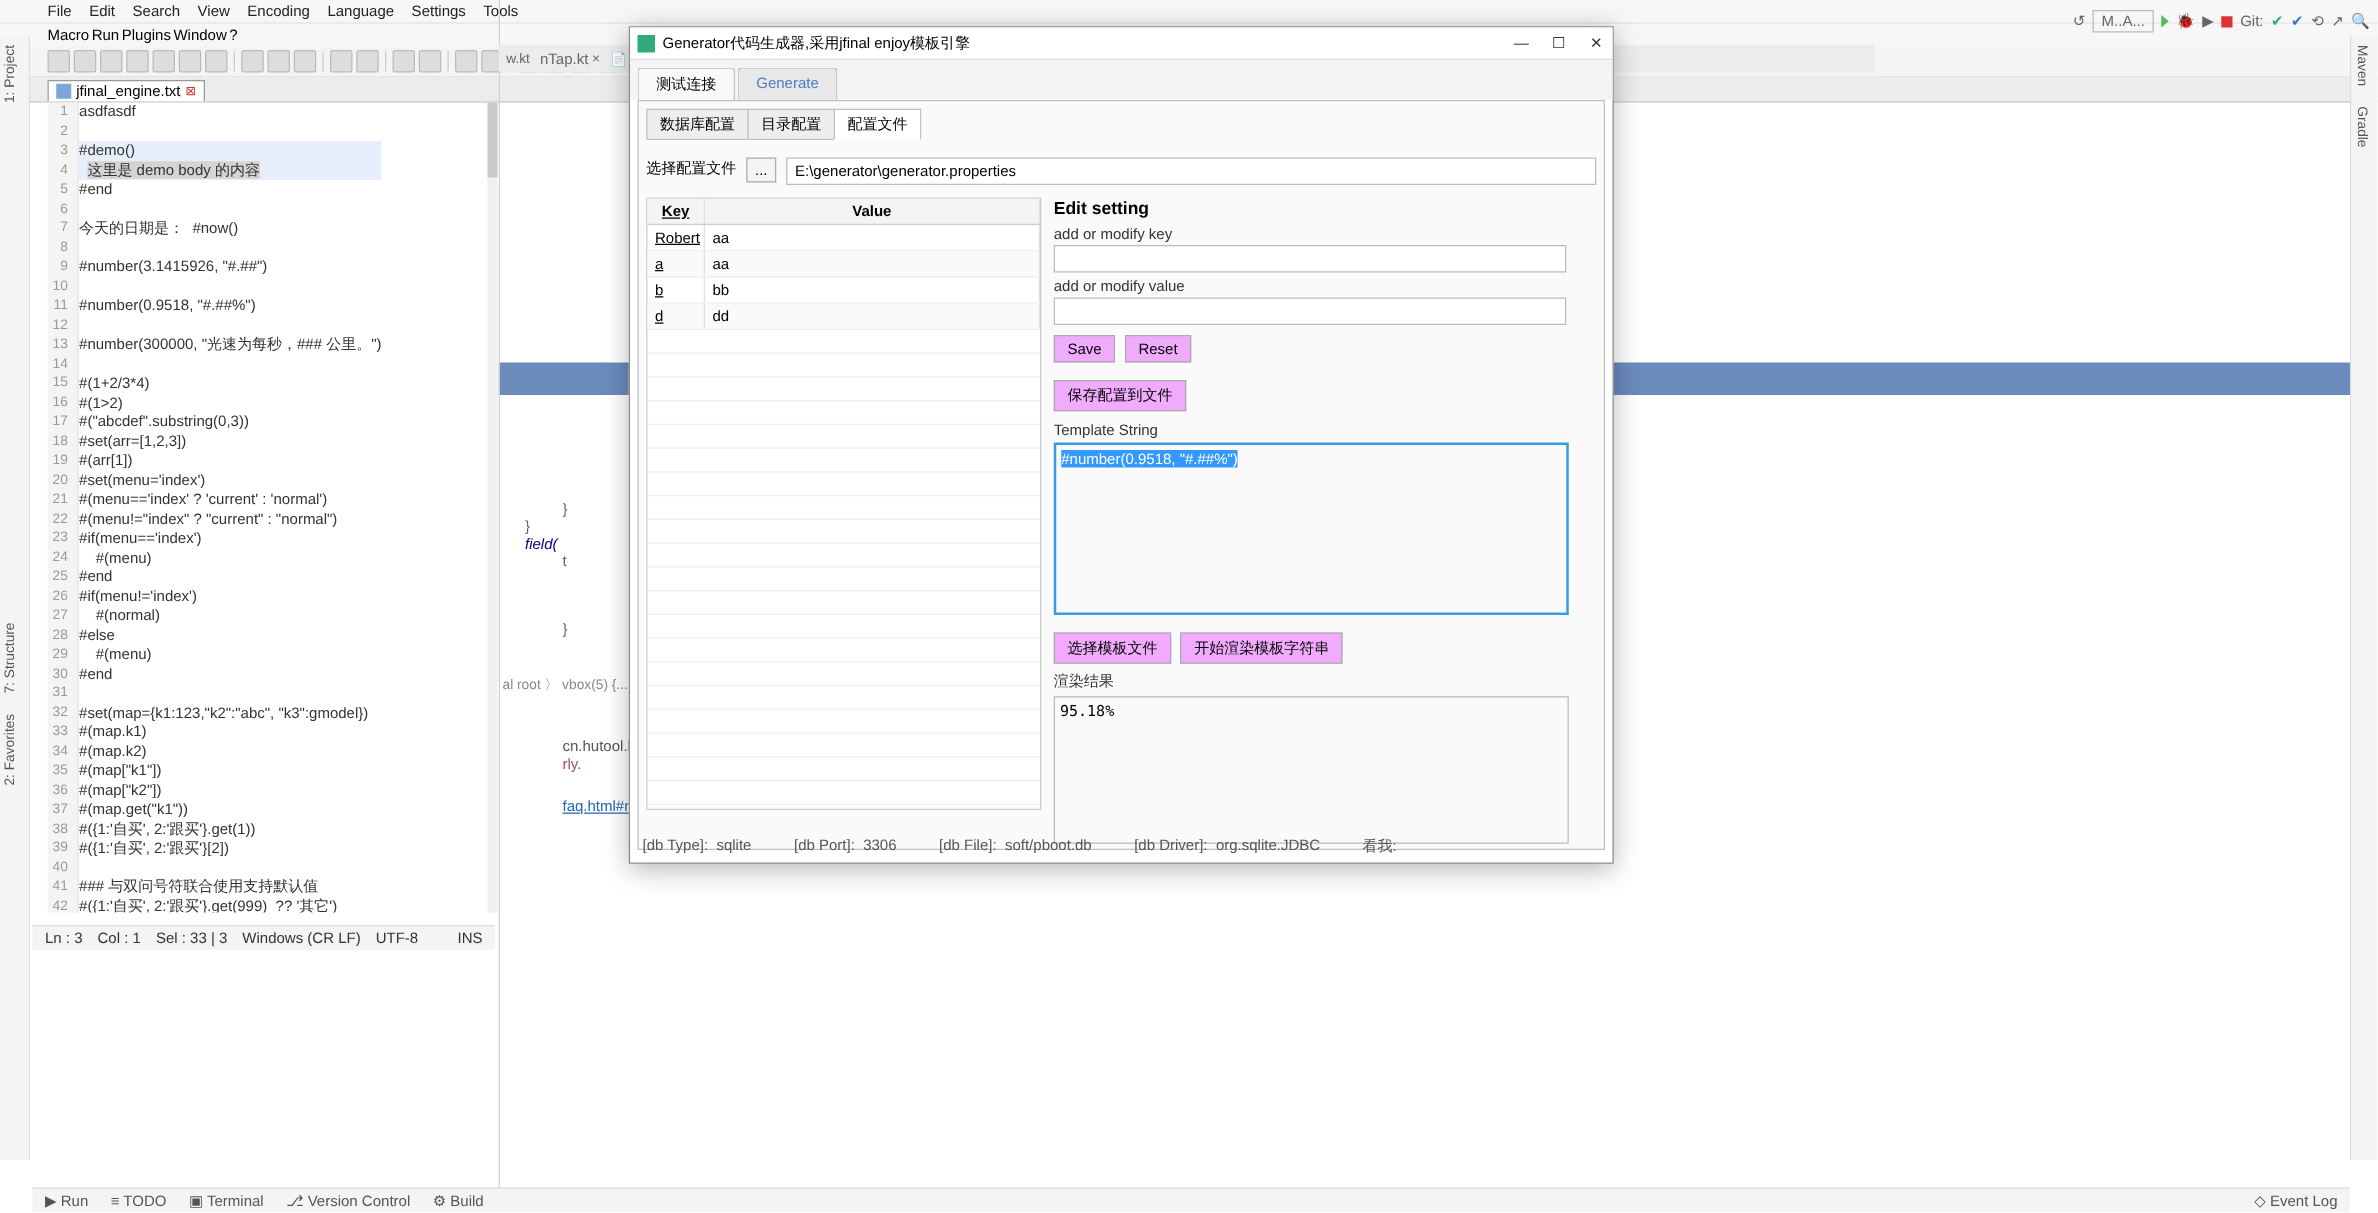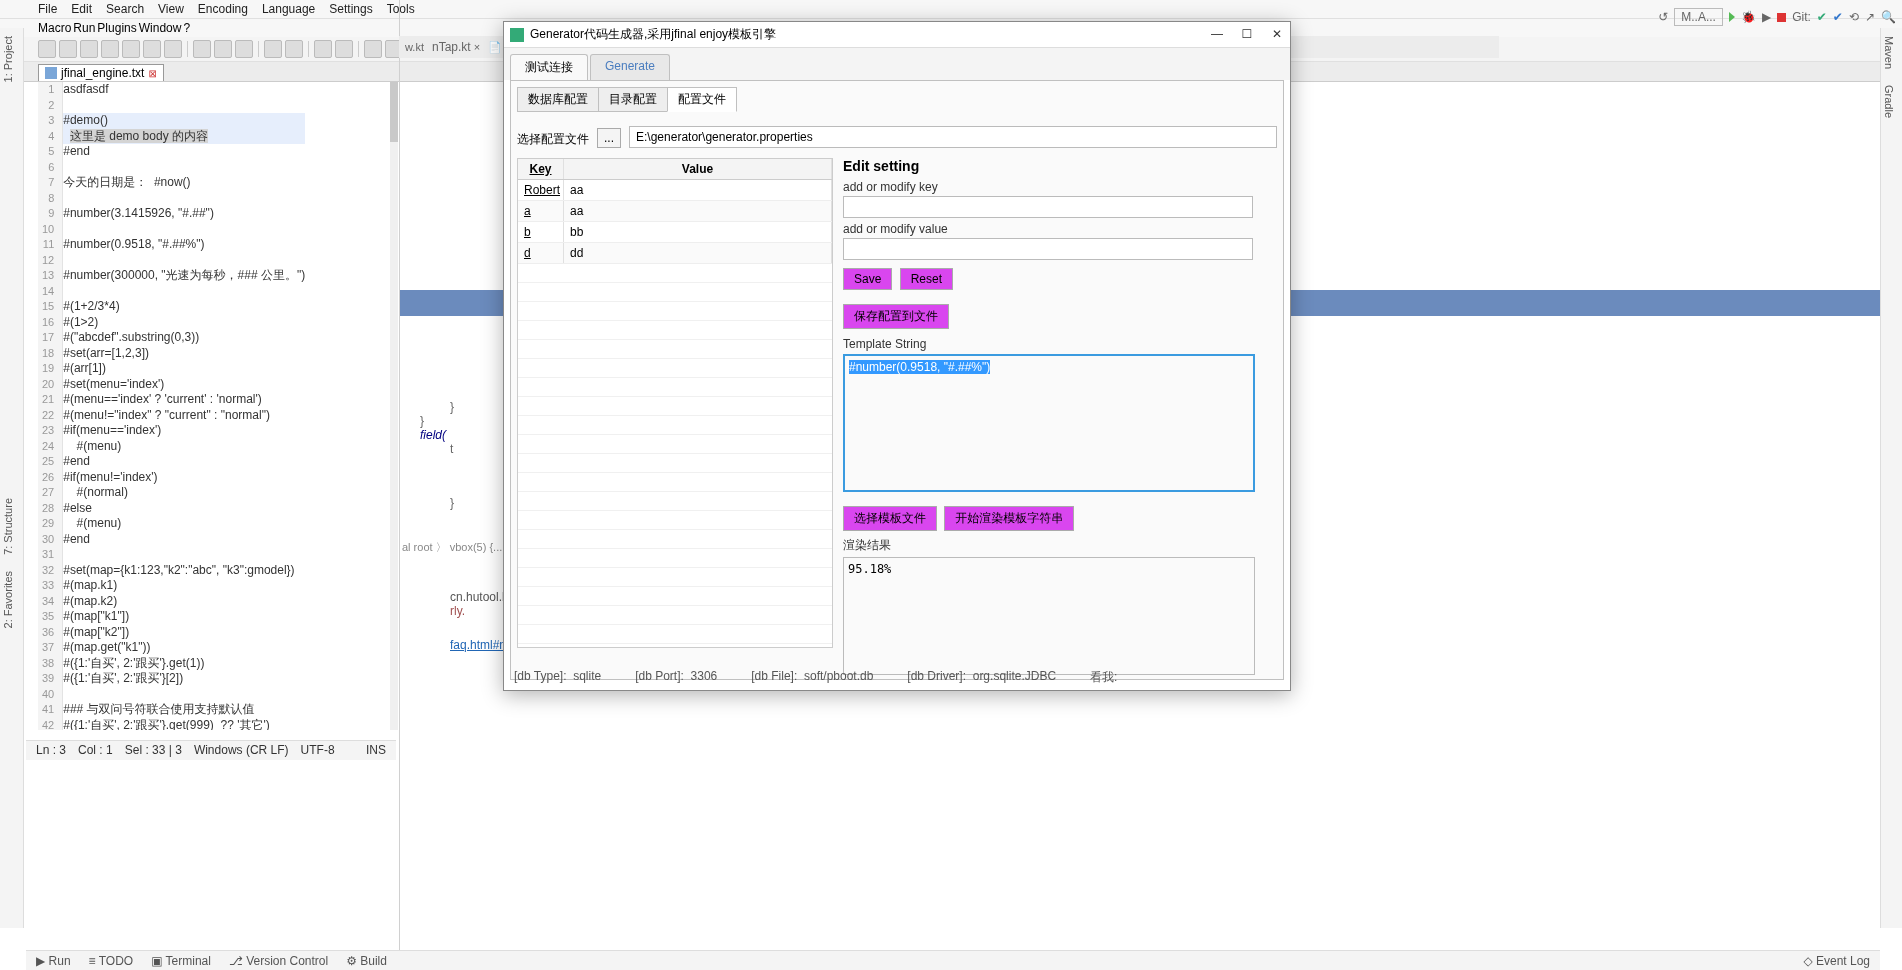--- a/index.html
+++ b/index.html
@@ -60,40 +60,40 @@
 .top-tabs { display: flex; gap: 2px; padding: 6px 6px 0 6px; background: #f4f4f4; }
 .top-tab { padding: 4px 14px; background: #e8e8e8; border: 1px solid #c0c0c0; border-bottom: none; color: #555; border-radius: 3px 3px 0 0; }
 .top-tab.active { background: #f9f9f9; color: #000; }
 .top-tab.blue { color: #4a7dbf; }
 .tab-body { border: 1px solid #c0c0c0; margin: 0 6px 6px 6px; background: #fafafa; height: 600px; padding: 6px; }
 
 .sub-tabs { display: flex; gap: 0; }
 .sub-tab { padding: 3px 10px; border: 1px solid #c0c0c0; background: #eee; font-size: 12px; margin-right: -1px; }
 .sub-tab.active { background: #fff; border-bottom: 1px solid #fff; }
 
-.cfg-row { display: flex; align-items: flex-end; gap: 8px; margin: 14px 0 10px 0; }
+.cfg-row { display: flex; align-items: flex-start; gap: 8px; margin: 14px 0 10px 0; }
 .browse-btn { border: 1px solid #aaa; padding: 2px 6px; background: #f4f4f4; }
 .path-input { flex: 1; border: 1px solid #bbb; padding: 3px 6px; background: #fff; }
 
 .split { display: flex; gap: 10px; height: 490px; }
 .kv-table { width: 316px; border: 1px solid #ccc; background: #fff; }
 .kv-head { display: flex; background: #f4f4f4; border-bottom: 1px solid #ccc; }
 .kv-head .kh, .kv-row .kc { padding: 3px 6px; border-right: 1px solid #e0e0e0; }
 .kv-head .kh:first-child, .kv-row .kc:first-child { width: 46px; text-align: center; font-weight: bold; text-decoration: underline; }
 .kv-head .kh:last-child, .kv-row .kc:last-child { flex: 1; text-align: center; font-weight: bold; }
 .kv-row { display: flex; border-bottom: 1px solid #eee; }
 .kv-row .kc { font-weight: normal !important; text-align: left !important; }
 .kv-row:nth-child(even) { background: #fafafa; }
 .kv-empty { height: 19px; border-bottom: 1px solid #f0f0f0; }
 
 .edit-panel { flex: 1; }
 .edit-panel h3 { font-size: 14px; font-weight: bold; margin-bottom: 6px; }
 .edit-panel label { display: block; margin: 4px 0 2px 0; color: #333; }
 .edit-panel input[type=text] { width: 410px; border: 1px solid #bbb; padding: 3px; }
-.btn { border: 1px solid #aaa; background: #d946ef; padding: 3px 10px; margin-right: 4px; margin-top: 8px; display: inline-block; }
+.btn { border: 1px solid #aaa; background: #f0abfc; padding: 3px 10px; margin-right: 4px; margin-top: 8px; display: inline-block; }
 .tpl-area { width: 412px; height: 138px; border: 2px solid #3a9be0; padding: 4px; margin-top: 3px; font-family: Consolas, monospace; }
 .tpl-area .sel { background: #3399ff; color: #fff; }
 .render-area { width: 412px; height: 118px; border: 1px solid #bbb; padding: 4px; margin-top: 3px; font-family: Consolas, monospace; }
 
 .dlg-status { position: absolute; bottom: 4px; left: 10px; right: 10px; color: #555; display: flex; gap: 34px; }
 
 
 .right-tabs { position: absolute; right: 0; top: 28px; width: 22px; height: 900px; background: #f4f4f4; border-left: 1px solid #ddd; }
 .right-tabs .v { writing-mode: vertical-rl; color: #555; padding: 8px 2px; font-size: 11px; }
 .top-right-tools { position: absolute; right: 6px; top: 8px; display: flex; gap: 6px; align-items: center; color: #666; }

